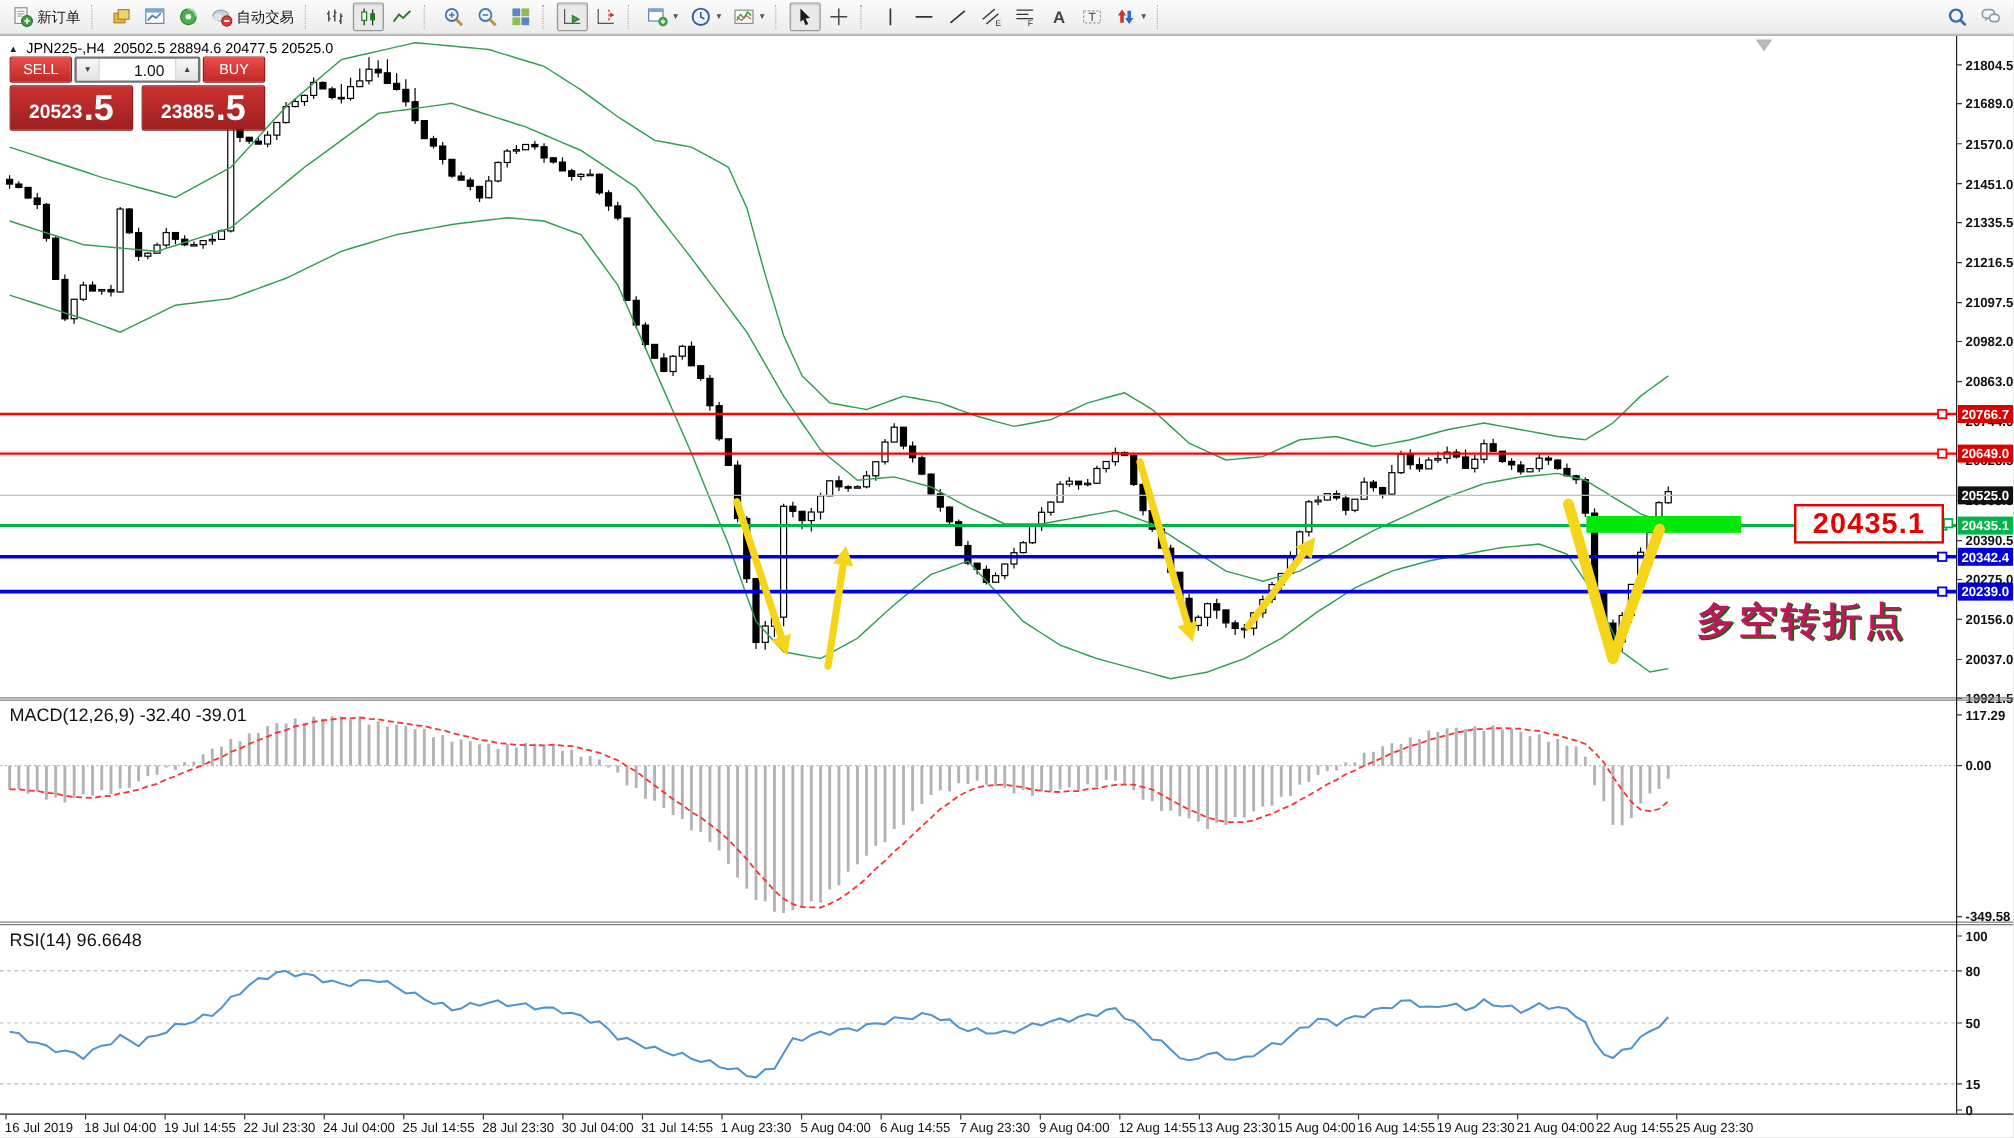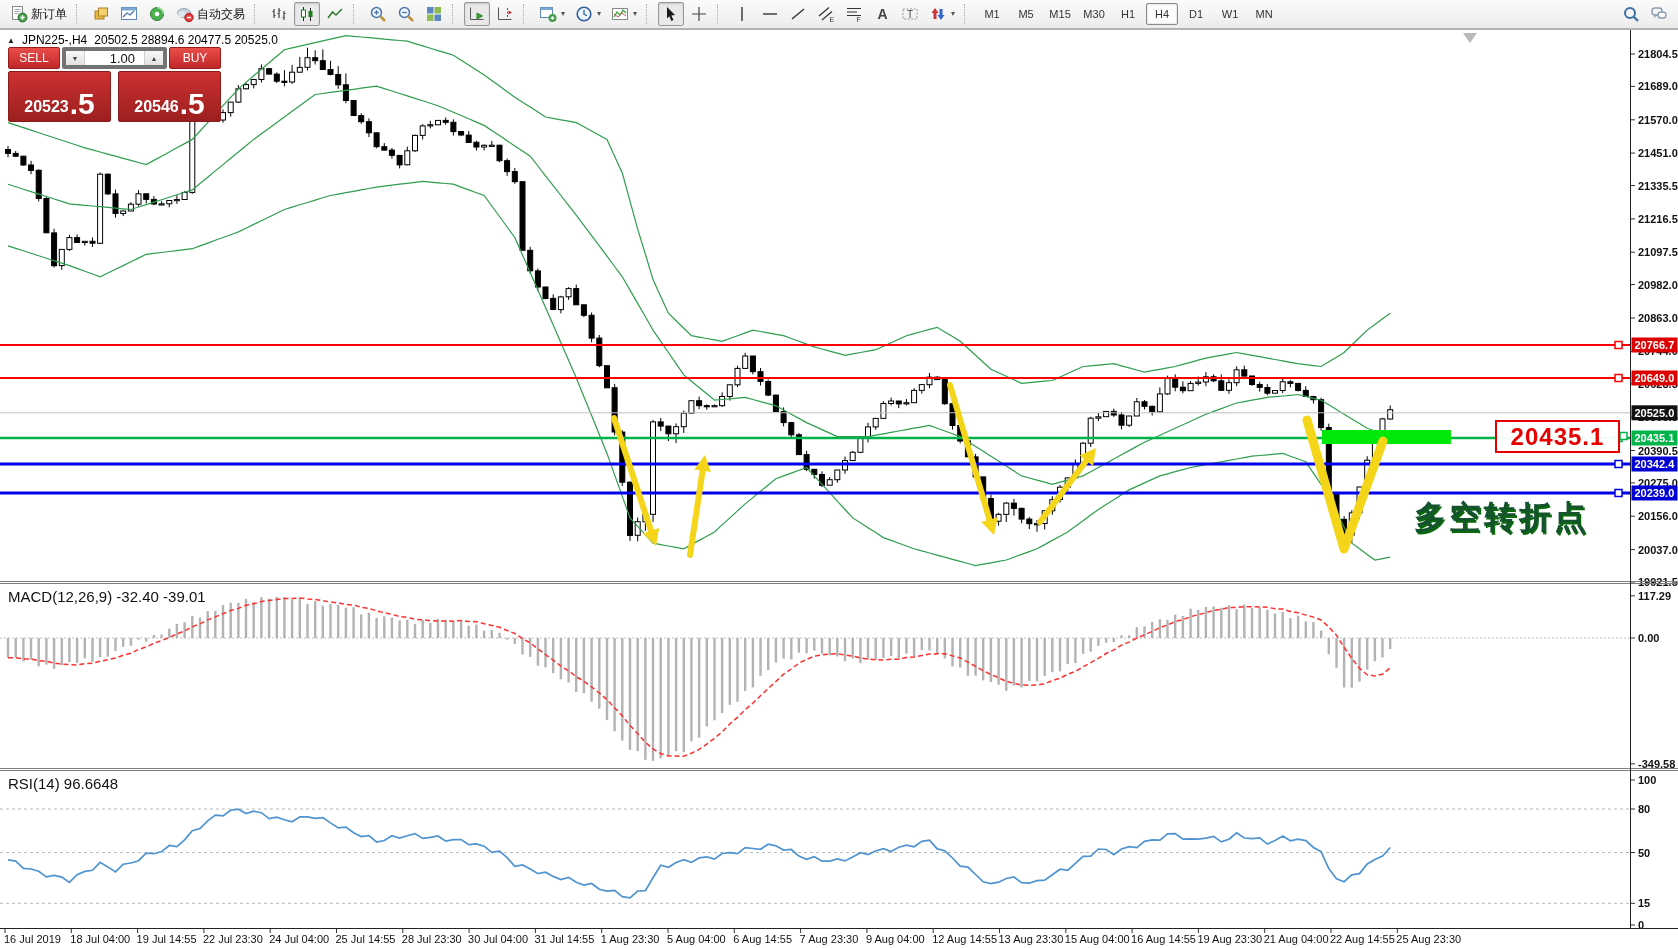--- a/index.html
+++ b/index.html
@@ -28,42 +28,42 @@
   
   .chart-title{position:absolute;left:7px;top:33px;z-index:6;font-size:12px;color:#000;
     display:flex;gap:7px;align-items:center}
   .chart-title .arrow{font-size:8px;color:#222}
 
   
   .one-click{position:absolute;left:8px;top:47px;width:213px;z-index:7}
   .oc-row1{display:flex;height:22px}
   .oc-sell,.oc-buy{width:50px;background:linear-gradient(#e94e4a,#c12727);color:#fff;font-weight:400;
     font-size:12px;display:flex;align-items:center;justify-content:center;border:1px solid #971d1d;border-radius:2px}
-  .oc-spin{flex:1;display:flex;margin:0 2px;border:4px solid #737373;background:#fff;border-radius:2px;overflow:hidden}
+  .oc-spin{flex:1;display:flex;margin:0 2px;border:2px solid #737373;background:#fff;border-radius:2px;overflow:hidden}
   .spin-btn{width:18px;background:linear-gradient(#f8f8f8,#e2e2e2);font-size:7px;color:#444;
     display:flex;align-items:center;justify-content:center}
   .spin-dn{border-right:1px solid #cfcfcf}
   .spin-up{border-left:1px solid #cfcfcf}
   .spin-val{flex:1;font-size:13px;color:#111;display:flex;align-items:center;justify-content:flex-end;padding-right:9px}
-  .oc-row2{display:flex;gap:7px;margin-top:2px;height:51px}
+  .oc-row2{display:flex;gap:7px;margin-top:2px;height:38px}
   .oc-price{flex:1;background:linear-gradient(#cd3131,#9c1f1f);border:1px solid #8a1c1c;border-radius:2px;
     color:#fff;display:flex;align-items:flex-end;justify-content:center;padding-bottom:3px}
   .pm{font-size:16px;font-weight:700;line-height:22px}
   .pf{font-size:30px;font-weight:700;line-height:28px;margin-left:1px}
 
   
   .pane-label{position:absolute;left:8px;font-size:15px;color:#111;z-index:6}
   #macd-label{top:588px}
   #rsi-label{top:775px}
 
   
   .level-callout{position:absolute;left:1495px;top:420px;width:121px;height:29px;border:2px solid #e60000;
     background:rgba(255,255,255,.95);color:#e60000;font-size:24px;font-weight:700;letter-spacing:1px;
     display:flex;align-items:center;justify-content:center;z-index:8}
-  .cn-annot{position:absolute;left:1414px;top:496px;font-size:32px;font-weight:700;color:#14532d;
+  .cn-annot{position:absolute;left:1414px;top:496px;font-size:32px;font-weight:700;color:#be185d;
     letter-spacing:3px;text-shadow:1.5px 1.5px 0 #0a6b0a;z-index:8;white-space:nowrap}
   .shift-marker{position:absolute;left:1463px;top:33px;width:0;height:0;z-index:6;
     border-left:7px solid transparent;border-right:7px solid transparent;border-top:10px solid #b9b9b9}
 </style>
 </head>
 <body>
 
 <div class="app">
 
   <svg id="plot" width="1678" height="948" viewBox="0 0 1678 948">
@@ -954,31 +954,20 @@
         </div>
         <div class="tb-btn">
           <svg width="18" height="18">
             <polygon points="2.5,8 6,3 9.5,8 7.5,8 7.5,14 4.5,14 4.5,8" fill="#cc3333"></polygon>
             <polygon points="8.5,10 12,15 15.5,10 13.5,10 13.5,4 10.5,4 10.5,10" fill="#3366cc"></polygon>
           </svg>
           <span class="caret">▾</span>
         </div>
         <div class="sep"></div>
       </div>
-    <div id="tb-tf" class="tb-group">
-        <div class="tf-btn">M1</div>
-        <div class="tf-btn">M5</div>
-        <div class="tf-btn">M15</div>
-        <div class="tf-btn">M30</div>
-        <div class="tf-btn">H1</div>
-        <div class="tf-btn active">H4</div>
-        <div class="tf-btn">D1</div>
-        <div class="tf-btn">W1</div>
-        <div class="tf-btn">MN</div>
-      </div>
     <div id="tb-right" class="tb-group tb-right">
         <div class="tb-btn">
           <svg width="18" height="18">
             <circle cx="8" cy="8" r="5" fill="none" stroke="#3a6ea5" stroke-width="2"></circle>
             <line x1="11.7" y1="11.7" x2="16" y2="16" stroke="#3a6ea5" stroke-width="2.2"></line>
           </svg>
         </div>
         <div class="tb-btn">
           <svg width="18" height="18">
             <rect x="2" y="3" width="10" height="7" rx="3" fill="none" stroke="#8a9bb0" stroke-width="1.4"></rect>
@@ -1004,21 +993,21 @@
         <div class="spin-btn spin-up">▲</div>
       </div>
       <div class="oc-buy">BUY</div>
     </div>
     <div class="oc-row2">
       <div class="oc-price">
         <span class="pm">20523</span>
         <span class="pf">.5</span>
       </div>
       <div class="oc-price">
-        <span class="pm">20546</span>
+        <span class="pm">23885</span>
         <span class="pf">.5</span>
       </div>
     </div>
   </div>
 
   <div id="macd-label" class="pane-label">MACD(12,26,9) -32.40 -39.01</div>
   <div id="rsi-label" class="pane-label">RSI(14) 96.6648</div>
 
   <div class="level-callout">20435.1</div>
   <div class="cn-annot">多空转折点</div>

